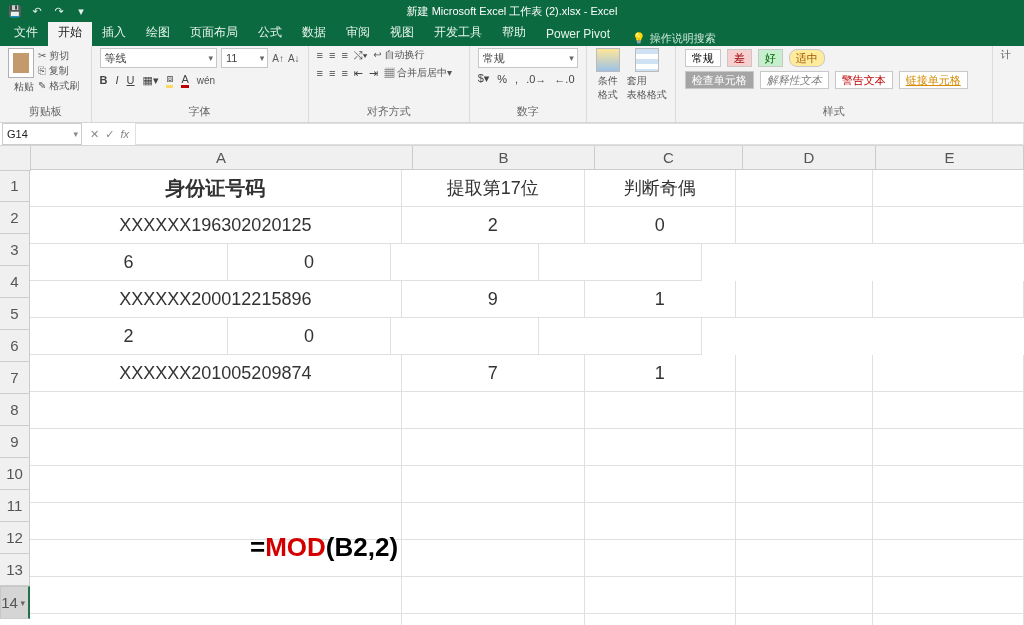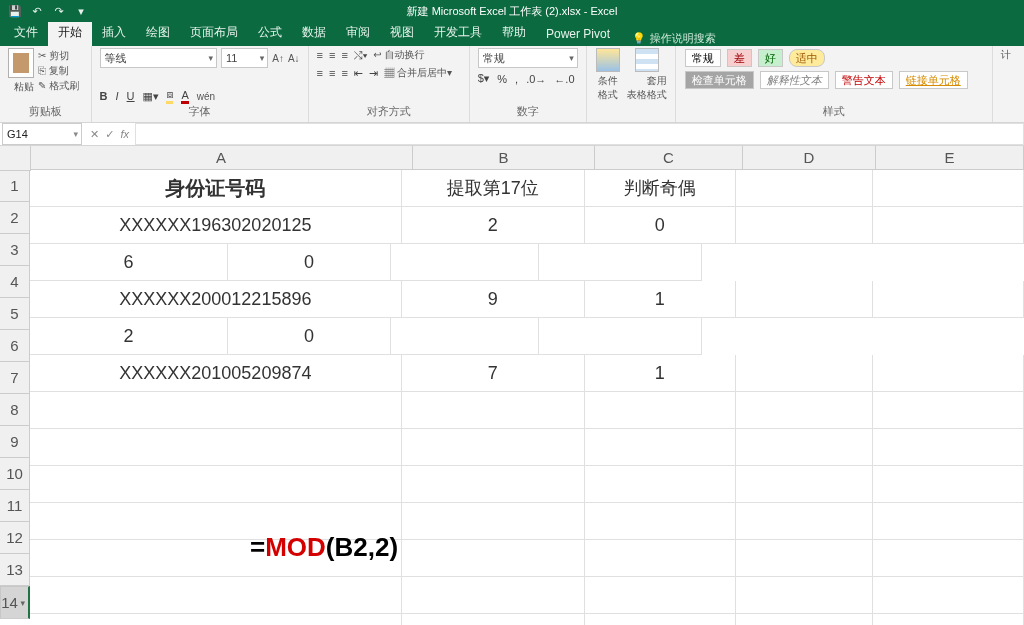--- a/index.html
+++ b/index.html
@@ -87,21 +87,21 @@
       <div class="col mini" style="gap:1px">
         <span>✂ <span>剪切</span></span>
         <span>⎘ <span>复制</span></span>
         <span>✎ <span>格式刷</span></span>
       </div>
     </div>
     <div class="glabel">剪贴板</div>
   </div>
 
   <div class="group" style="width:200px">
-    <div class="col" style="gap:20px">
+    <div class="col" style="gap:4px">
       <div class="row">
         <span class="sel" style="width:100px">等线</span>
         <span class="sel" style="width:28px">11</span>
         <span class="mini">A↑</span>
         <span class="mini">A↓</span>
       </div>
       <div class="row" style="gap:8px">
         <b>B</b>
         <i>I</i>
         <u>U</u>
@@ -150,21 +150,21 @@
   </div>
 
   <div class="group" style="width:85px">
     <div class="row" style="gap:6px;align-items:flex-start;height:56px">
       <div class="col" style="align-items:center">
         <div class="ic" style="width:22px;height:22px;border:1px solid #bbb;background:linear-gradient(#ffe699,#9bc2e6)"></div>
         <span class="mini" style="text-align:center">条件格式</span>
       </div>
       <div class="col" style="align-items:center">
         <div class="ic" style="width:22px;height:22px;border:1px solid #bbb;background:repeating-linear-gradient(#cfe2f3,#cfe2f3 5px,#fff 5px,#fff 10px)"></div>
-        <span class="mini" style="text-align:right;white-space:pre">套用
+        <span class="mini" style="text-align:left;white-space:pre">套用
 表格格式</span>
       </div>
     </div>
     <div class="glabel">&nbsp;</div>
   </div>
 
   <div class="group" style="flex:1;min-width:300px">
     <div class="col">
       <div class="row" id="stylerow1">
           <div class="stylebox" style="background: rgb(255, 255, 255); color: rgb(0, 0, 0);">常规</div>

